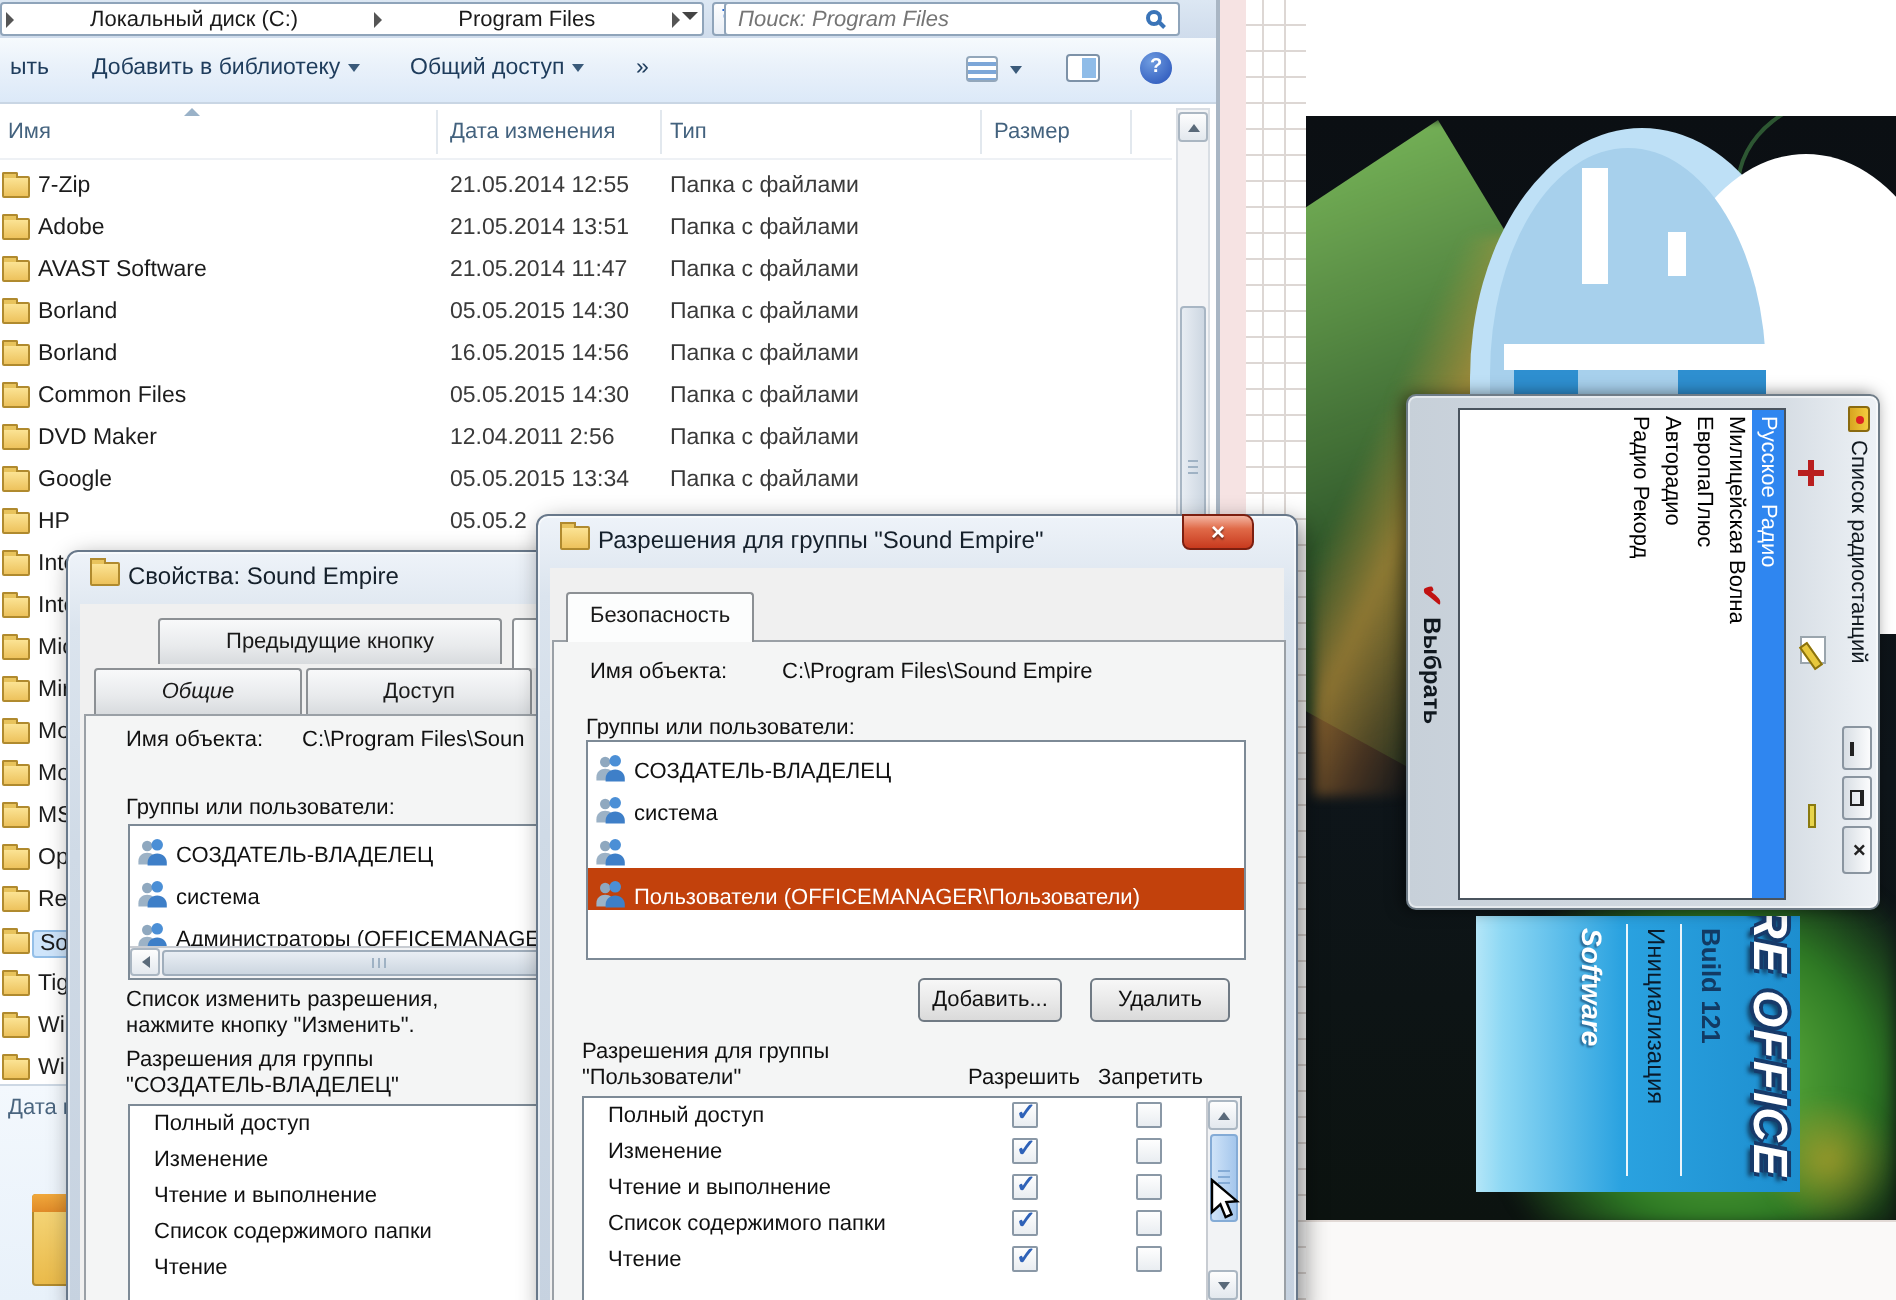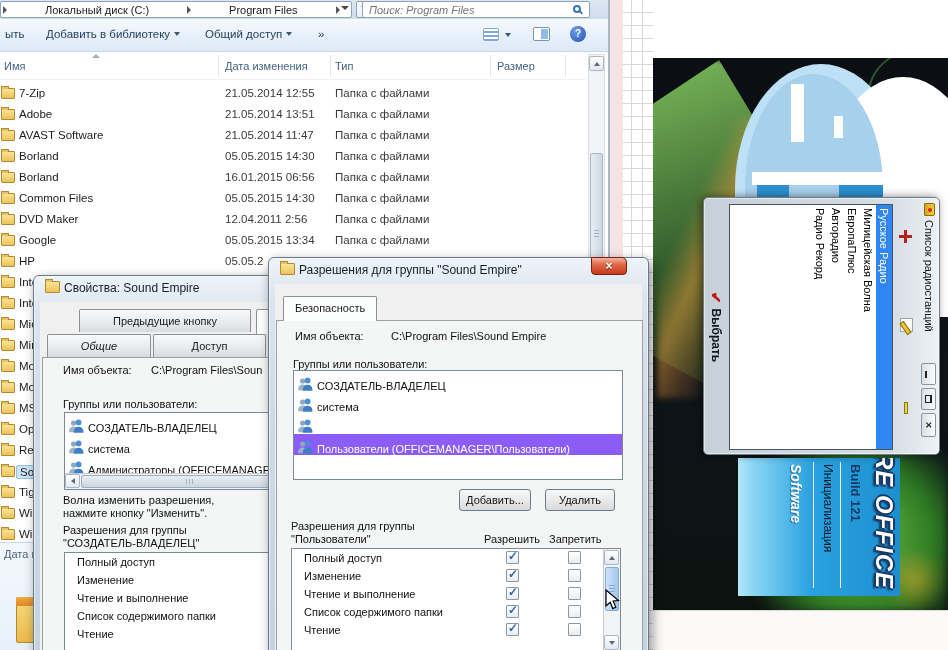--- a/index.html
+++ b/index.html
@@ -177,21 +177,21 @@
   .dlg-body{position:absolute;left:6px;right:6px;top:26px;bottom:0;background:#f0f0f0;}
   .tab{position:absolute;height:23px;padding:0 11px;line-height:22px;font-size:11px;color:#1a1a1a;
     background:linear-gradient(#f8f9fa,#e8eaec 60%,#d8dbde);border:1px solid #8c9094;border-bottom:none;
     border-radius:2px 2px 0 0;white-space:nowrap;}
   .tab.active{background:#fcfdfd;height:25px;z-index:3;}
   .tabpage{position:absolute;background:#f4f5f5;border:1px solid #9aa0a6;}
   .lbl{position:absolute;font-size:11px;color:#111;white-space:nowrap;}
   .listbox{position:absolute;background:#fff;border:1px solid #7d8a96;overflow:hidden;}
   .g-row{position:relative;height:21px;display:flex;align-items:flex-end;gap:4px;padding-left:3px;
     font-size:11px;color:#111;white-space:nowrap;}
-  .g-row.sel{background:#8b5cf6;color:#fff;}
+  .g-row.sel{background:#c2410c;color:#fff;}
   .g-row.clipped{height:11px;overflow:hidden;align-items:flex-start;}
   .btn{position:absolute;height:22px;background:linear-gradient(#f7f7f7,#ebebeb 45%,#dadada);
     border:1px solid #707a84;border-radius:3px;font-size:11px;color:#111;text-align:center;line-height:20px;}
   .p-row{position:relative;height:18px;font-size:11px;color:#111;}
   .p-lbl{position:absolute;left:12px;top:3px;white-space:nowrap;}
   .p2-row{position:relative;height:18px;font-size:11px;color:#111;}
   .p2-lbl{position:absolute;left:12px;top:3px;white-space:nowrap;}
   .cb{position:absolute;top:2px;width:13px;height:13px;border:1px solid #8a98a6;
     background:linear-gradient(#fefefe,#e9edf1);border-radius:1px;}
   .cb .t{position:absolute;left:1px;top:-3px;font-size:12px;font-weight:bold;color:#2f62b8;}
@@ -283,21 +283,21 @@
         </div>
         <div class="f-row">
           <span class="folder-ico"></span>
           <span class="f-name">Borland</span>
           <span class="f-date">05.05.2015 14:30</span>
           <span class="f-type">Папка с файлами</span>
         </div>
         <div class="f-row">
           <span class="folder-ico"></span>
           <span class="f-name">Borland</span>
-          <span class="f-date">16.01.2015 06:56</span>
+          <span class="f-date">16.05.2015 14:56</span>
           <span class="f-type">Папка с файлами</span>
         </div>
         <div class="f-row">
           <span class="folder-ico"></span>
           <span class="f-name">Common Files</span>
           <span class="f-date">05.05.2015 14:30</span>
           <span class="f-type">Папка с файлами</span>
         </div>
         <div class="f-row">
           <span class="folder-ico"></span>
@@ -497,21 +497,21 @@
           </svg>
           <span>Пользователи (OFFICEMANAGER</span>
         </div>
       </div>
     <div class="hsb" style="left:31px;top:197px;width:236px;">
       <span class="sbtn" style="top:0;height:14px;">
           <span class="tri-l"></span>
         </span>
       <span class="hthumb" style="left:16px;width:218px;"></span>
     </div>
-    <span class="lbl" style="left:29px;top:218px;">Волна изменить разрешения,</span>
+    <span class="lbl" style="left:29px;top:218px;">Список изменить разрешения,</span>
     <span class="lbl" style="left:29px;top:231px;">нажмите кнопку "Изменить".</span>
     <span class="lbl" style="left:29px;top:248px;">Разрешения для группы</span>
     <span class="lbl" style="left:29px;top:261px;">"СОЗДАТЕЛЬ-ВЛАДЕЛЕЦ"</span>
     <div class="listbox" id="d2-perms" style="left:30px;top:276px;width:520px;height:104px;">
         <div class="p2-row">
           <span class="p2-lbl">Полный доступ</span>
         </div>
         <div class="p2-row">
           <span class="p2-lbl">Изменение</span>
         </div>

